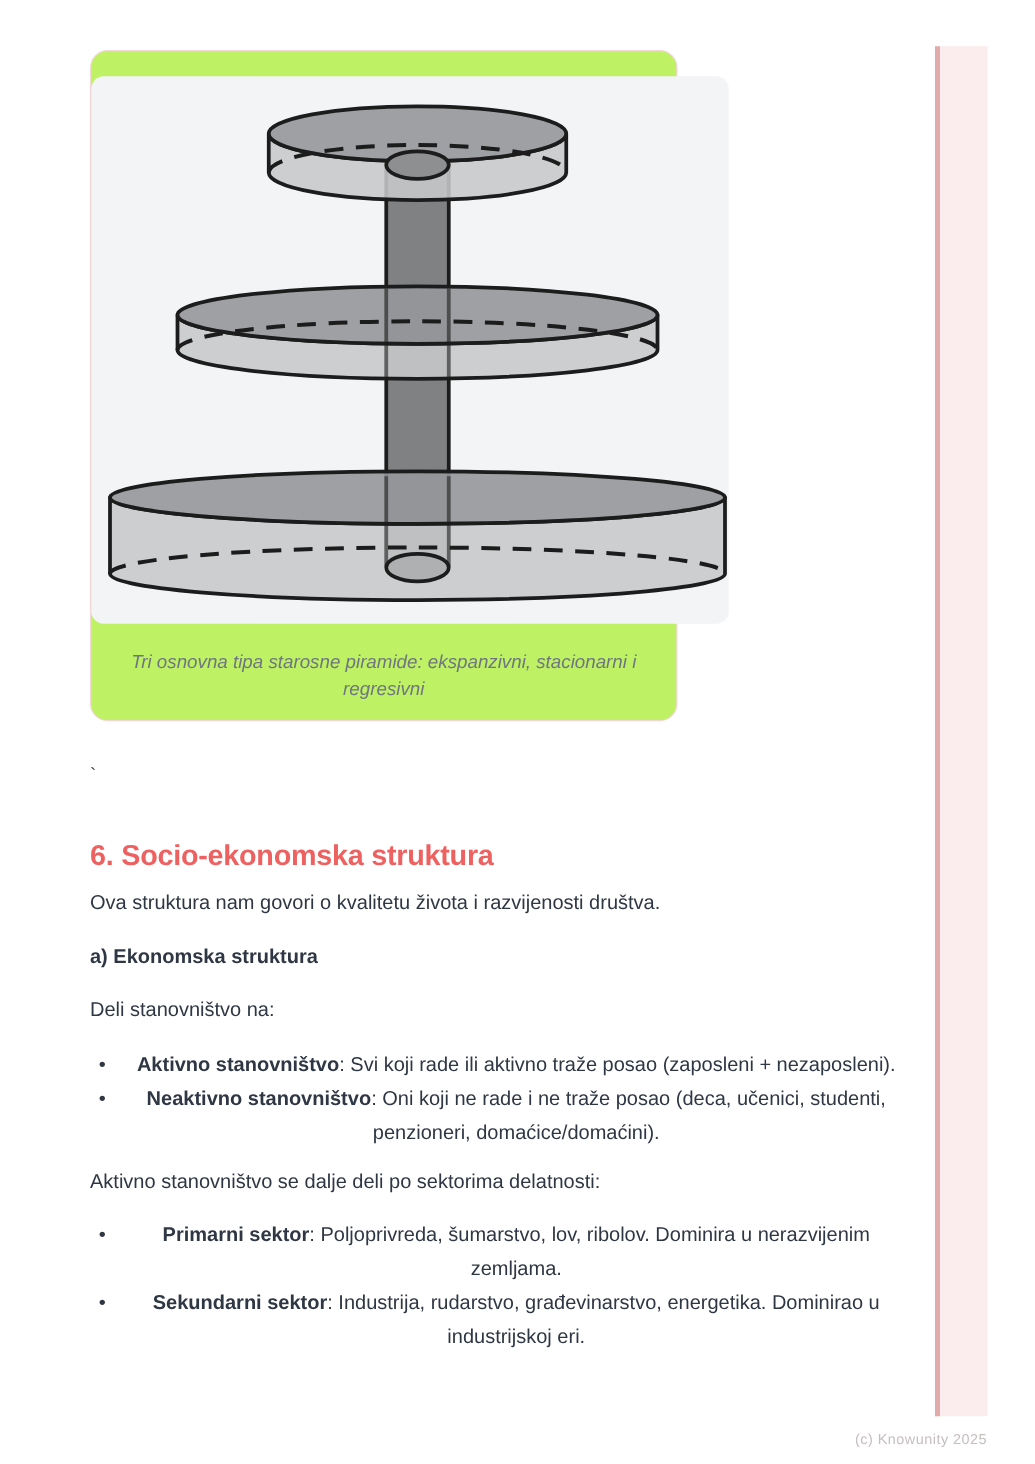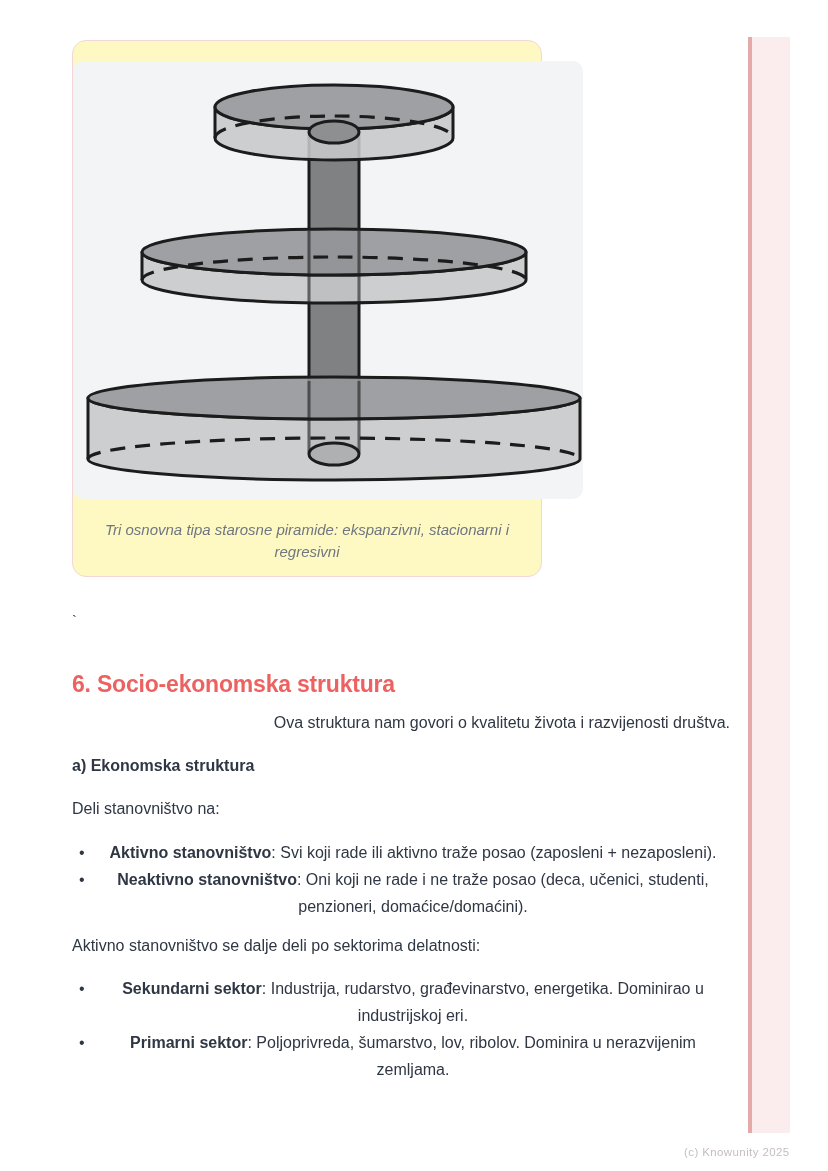--- a/index.html
+++ b/index.html
@@ -29,21 +29,21 @@
   .content {
     position:absolute; left:72px; top:40px; width:658px; z-index:2;
   }
 
   
   .figure-card {
     box-sizing:border-box;
     width:470px; height:537px;
     border:1.5px solid #f3d6d6;
     border-radius:14px;
-    background:#fef9c3;
+    background:#bef264;
     padding:20px 0 0 0;
   }
   .figure-panel {
     width:510px; height:438px;
     margin:0 auto;
     background:#f3f4f6;
     border-radius:10px;
     overflow:hidden;
   }
   .figure-caption {
@@ -64,21 +64,21 @@
     font-size:23px; line-height:30px;
     font-weight:700; letter-spacing:-.2px;
     color:#ee6161;
   }
 
   p.body-text {
     margin:16px 0 0 0;
     font-size:16px; line-height:27px;
     color:#2f3744;
   }
-  p.intro { margin-top:10px;text-align:right; }
+  p.intro { margin-top:10px; }
   p.subheading { font-weight:700; }
 
   ul.body-list { margin:17px 0 0 0; padding:0; list-style:none;text-align:center; }
   ul.body-list.sectors { margin-top:16px; }
   ul.body-list li {
     position:relative; padding-left:24px;
     font-size:16px; line-height:27px; color:#2f3744;
     max-width:640px;
   }
   ul.body-list li + li { margin-top:0; }
@@ -150,17 +150,17 @@
   <p class="body-text">Deli stanovništvo na:</p>
 
   <ul class="body-list">
     <li><strong>Aktivno stanovništvo</strong><span>: Svi koji rade ili aktivno traže posao (zaposleni + nezaposleni).</span></li>
     <li><strong>Neaktivno stanovništvo</strong><span>: Oni koji ne rade i ne traže posao (deca, učenici, studenti, penzioneri, domaćice/domaćini).</span></li>
   </ul>
 
   <p class="body-text lead2">Aktivno stanovništvo se dalje deli po sektorima delatnosti:</p>
 
   <ul class="body-list sectors">
+    <li><strong>Primarni sektor</strong><span>: Poljoprivreda, šumarstvo, lov, ribolov. Dominira u nerazvijenim zemljama.</span></li>
     <li><strong>Sekundarni sektor</strong><span>: Industrija, rudarstvo, građevinarstvo, energetika. Dominirao u industrijskoj eri.</span></li>
-    <li><strong>Primarni sektor</strong><span>: Poljoprivreda, šumarstvo, lov, ribolov. Dominira u nerazvijenim zemljama.</span></li>
   </ul>
 
 </div>
 
 </body></html>

